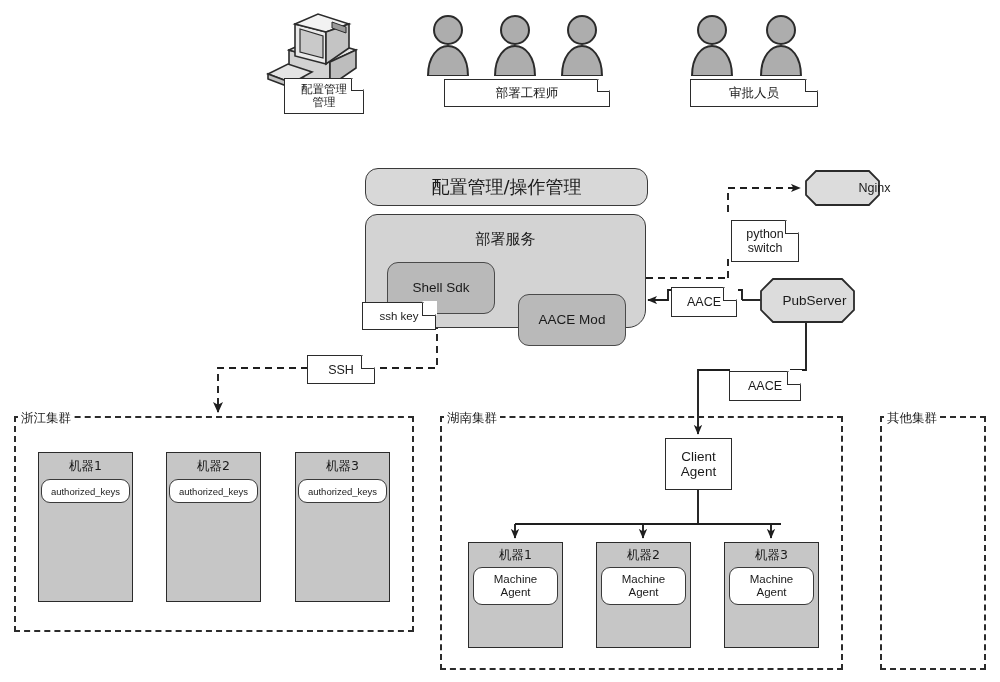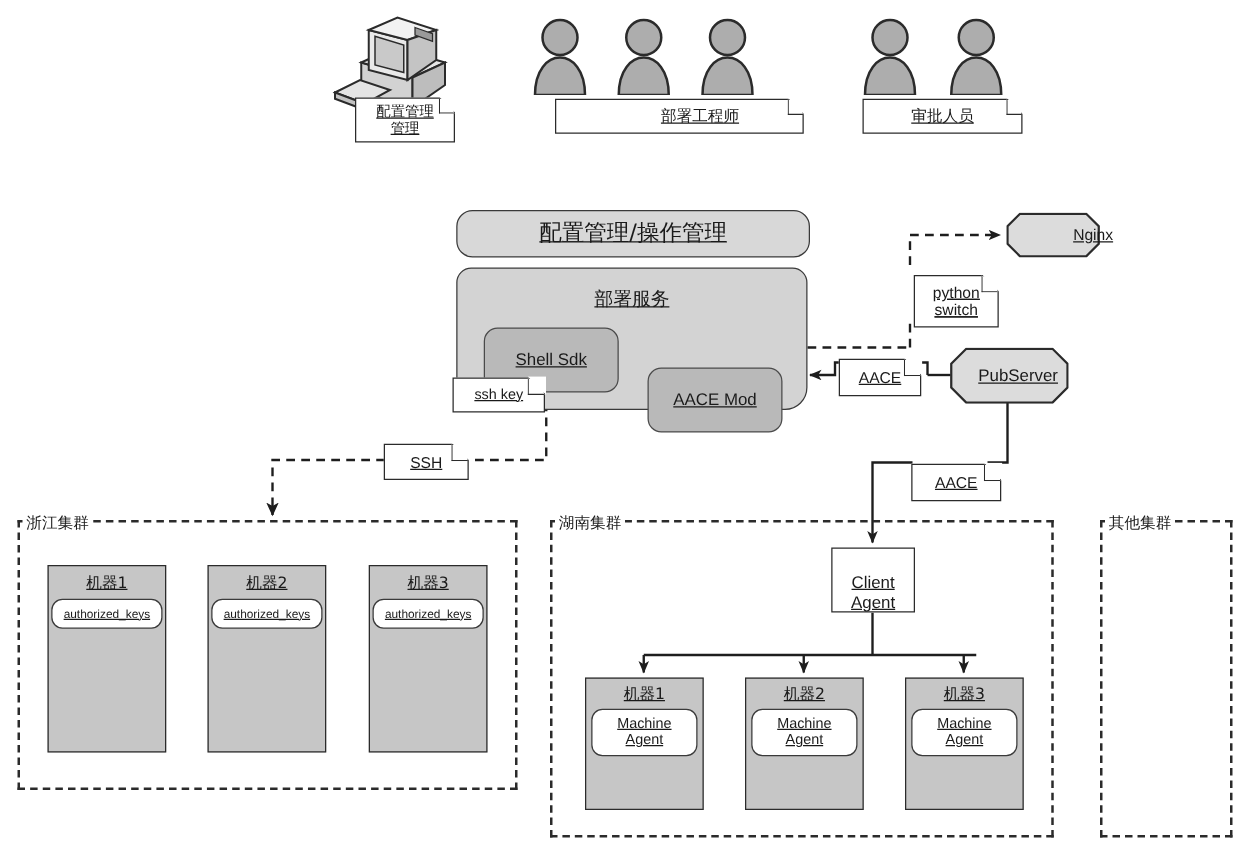--- a/index.html
+++ b/index.html
@@ -2,25 +2,25 @@
 <html><head>
 <meta charset="utf-8">
 <style>
   html,body{margin:0;padding:0;background:#ffffff;}
   body{width:1000px;height:682px;position:relative;overflow:hidden;
        font-family:"Liberation Sans","DejaVu Sans",sans-serif;color:#1a1a1a;}
   #stage{position:absolute;left:0;top:0;width:1000px;height:682px;}
   svg#wires{position:absolute;left:0;top:0;width:1000px;height:682px;pointer-events:none;}
 
   .abs{position:absolute;box-sizing:border-box;}
-  .ctr{display:flex;align-items:center;justify-content:center;text-align:center;text-decoration:underline;}
+  .ctr{display:flex;align-items:center;justify-content:center;text-align:center;}
 
   
   .grey-box{background:#c6c6c6;border:1.6px solid #2b2b2b;}
-  .white-box{background:#ffffff;border:1.6px solid #2b2b2b;justify-content:flex-end;}
+  .white-box{background:#ffffff;border:1.6px solid #2b2b2b;}
 
   .rounded-bar{border-radius:13px;background:#d8d8d8;border:1.7px solid #3a3a3a;}
   .service-shell{background:#d3d3d3;border:1.7px solid #3a3a3a;
                  border-radius:12px 12px 18px 12px;}
   .mod-box{background:#b9b9b9;border:1.9px solid #4a4a4a;border-radius:11px;}
 
   .note{background:#ffffff;border:1.6px solid #2b2b2b;position:absolute;}
   .note .fold{position:absolute;right:-1px;top:-1px;width:13px;height:13px;
      background:#ffffff;border-left:1.6px solid #2b2b2b;border-bottom:1.6px solid #2b2b2b;
      clip-path:polygon(0 0,100% 100%,0 100%);}
@@ -123,21 +123,21 @@
       <circle cx="24" cy="18" r="14" fill="#adadad" stroke="#2b2b2b" stroke-width="2"></circle>
       <path d="M4,64 C4,44 14,34 24,34 C34,34 44,44 44,64 Z" fill="#adadad" stroke="#2b2b2b" stroke-width="2"></path>
     </svg>
   </div>
   <div class="abs" style="left:558px;top:12px;width:48px;height:64px;">
     <svg viewBox="0 0 48 64" width="48" height="64" xmlns="http://www.w3.org/2000/svg">
       <circle cx="24" cy="18" r="14" fill="#adadad" stroke="#2b2b2b" stroke-width="2"></circle>
       <path d="M4,64 C4,44 14,34 24,34 C34,34 44,44 44,64 Z" fill="#adadad" stroke="#2b2b2b" stroke-width="2"></path>
     </svg>
   </div>
-  <div class="actor-label" style="left:444px;top:79px;width:164px;height:26px;padding-left:33px;">
+  <div class="actor-label" style="left:444px;top:79px;width:164px;height:26px;">
     <div class="foldcover"></div>
       <div class="fold"></div>
     <div class="ctr t-cjk fs12" style="height:100%;">
       <span>部署工程师</span>
     </div>
   </div>
 
   <div class="abs" style="left:688px;top:12px;width:48px;height:64px;">
     <svg viewBox="0 0 48 64" width="48" height="64" xmlns="http://www.w3.org/2000/svg">
       <circle cx="24" cy="18" r="14" fill="#adadad" stroke="#2b2b2b" stroke-width="2"></circle>

